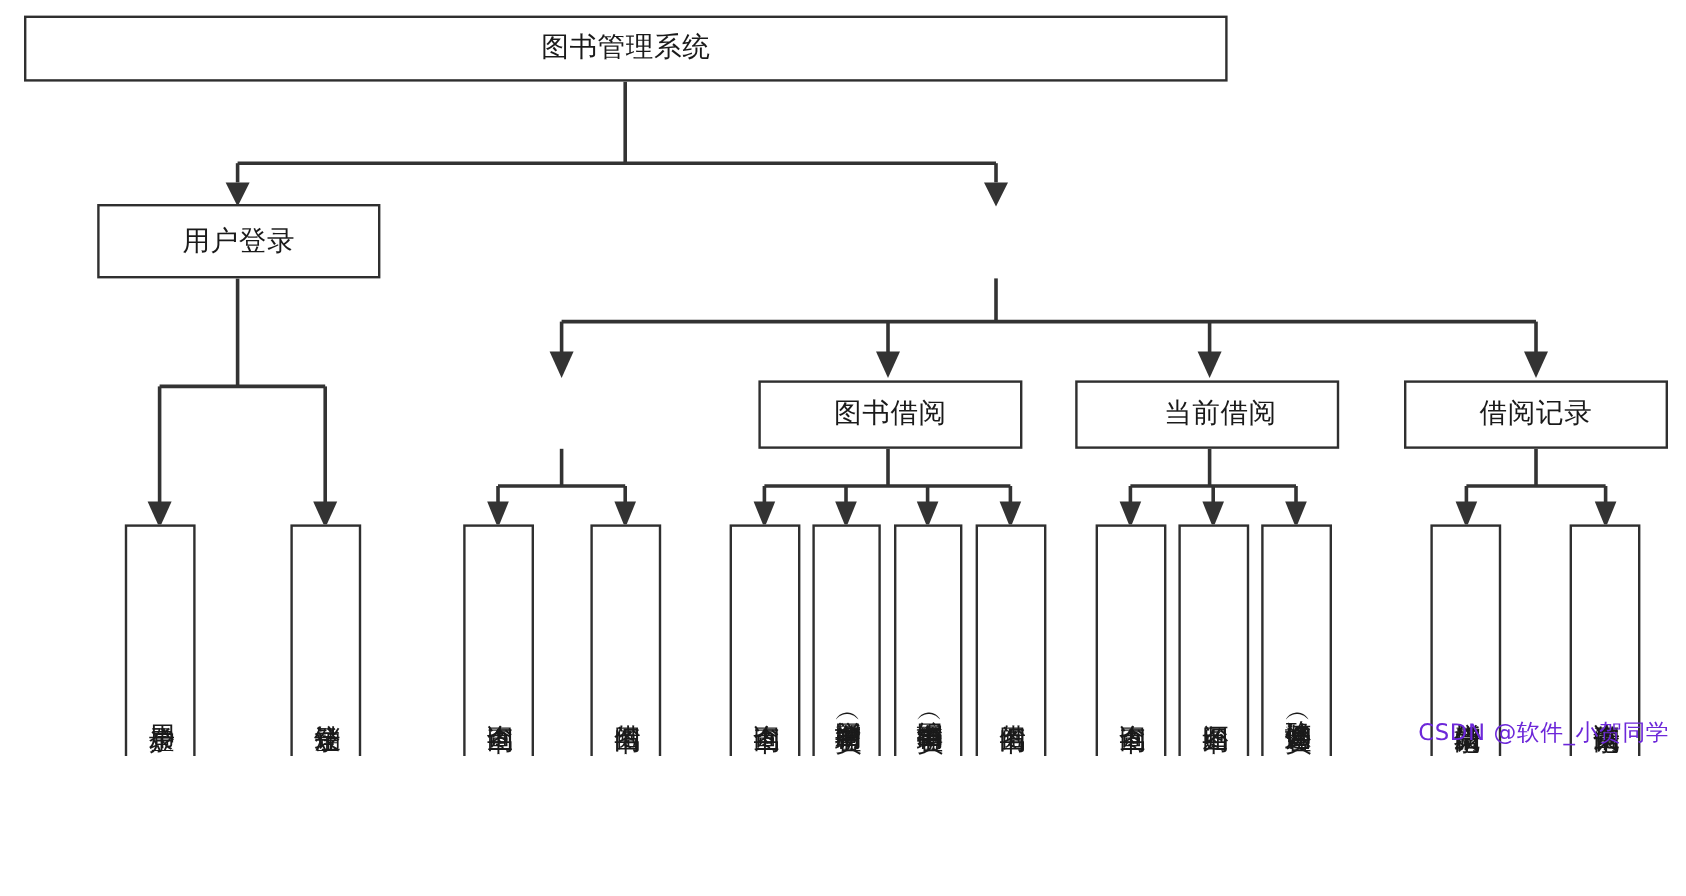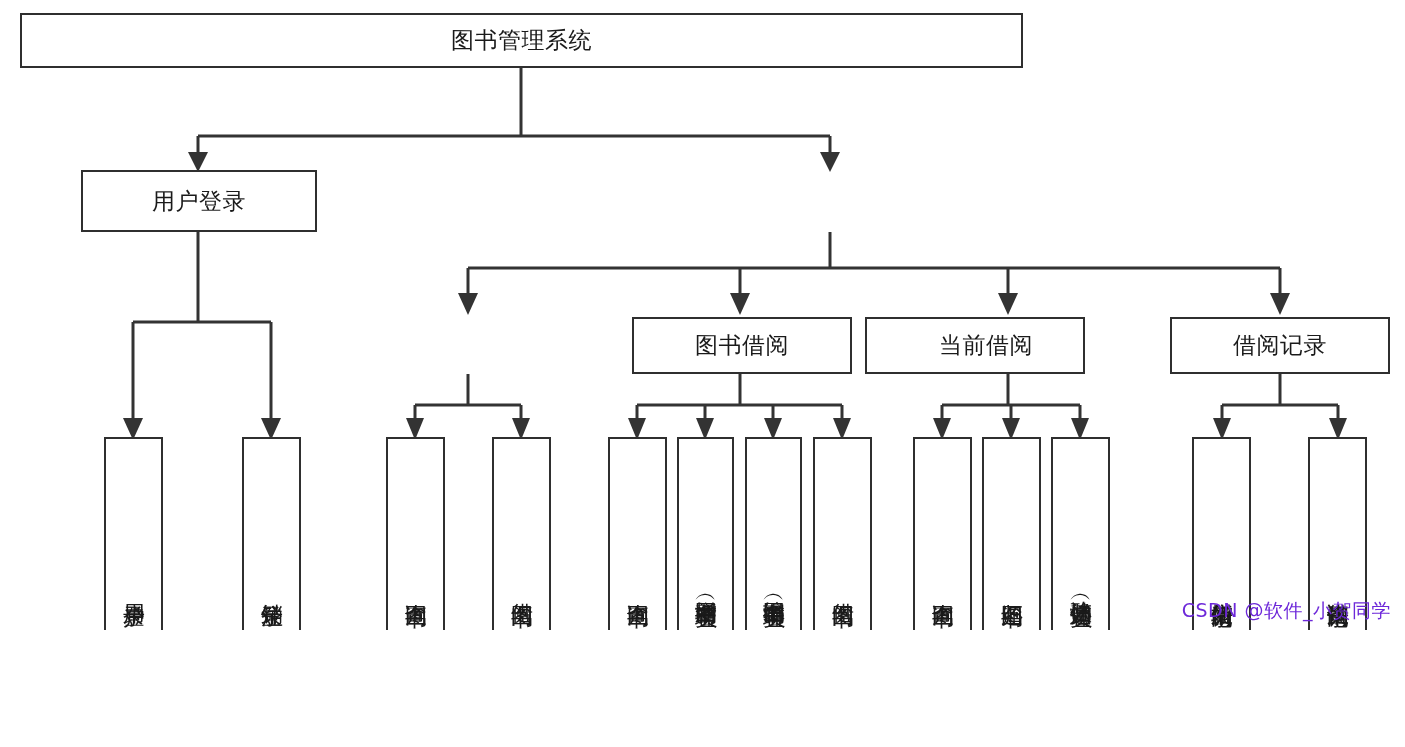--- a/index.html
+++ b/index.html
@@ -157,21 +157,21 @@
   <div class="node-box" style="left:81px; top:170px; width:236px; height:62px;">
     <span class="node-label-h">用户登录</span>
   </div>
 
 
 
   <div class="node-box" style="left:632px; top:317px; width:220px; height:57px;">
     <span class="node-label-h">图书借阅</span>
   </div>
 
-  <div class="node-box" style="left:865px; top:317px; width:220px; height:57px;padding-left:22px;">
+  <div class="node-box" style="left:896px; top:317px; width:220px; height:57px;padding-left:22px;">
     <span class="node-label-h">当前借阅</span>
   </div>
 
   <div class="node-box" style="left:1170px; top:317px; width:220px; height:57px;">
     <span class="node-label-h">借阅记录</span>
   </div>
 
   <div class="node-box leaf-box" style="left:104px; top:437px; width:59px; height:297px;">
     <span class="node-label-v">用户登录</span>
   </div>

